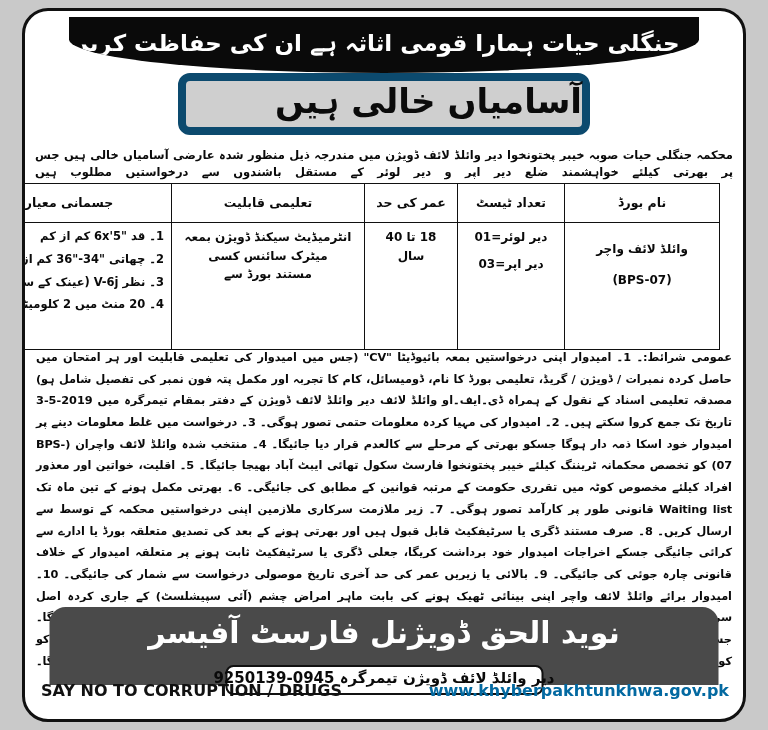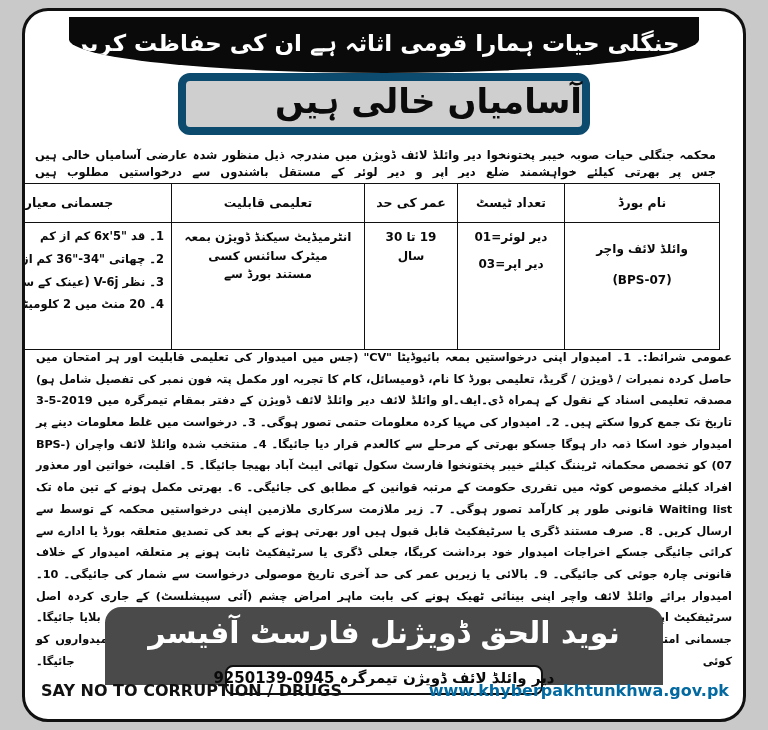--- a/index.html
+++ b/index.html
@@ -85,21 +85,21 @@
     color: #0b0b0b;
     direction: rtl;
     line-height: 1;
     padding-bottom: 6px;
   }
 
   
   .intro {
     position: absolute;
     top: 136px;
-    right: 27px;
+    right: 10px;
     left: 10px;
     font-size: 11.5px;
     direction: rtl;
     text-align: justify;
     text-align-last: justify;
     color: #0a0a0a;
     line-height: 1.5;
     font-weight: 600;
     letter-spacing: -0.1px;
   }
@@ -166,21 +166,21 @@
     font-weight: 600;
     letter-spacing: -0.15px;
   }
 
   
   .sign-band {
     position: absolute;
     left: 50%;
     transform: translateX(-50%);
     top: 596px;
-    width: 558px;
+    width: 669px;
     height: 78px;
     background: #4a4a4a;
     border-radius: 16px 16px 0 0;
     overflow: visible;
   }
   .sign-name {
     position: absolute;
     top: 6px;
     left: 0;
     right: 0;
@@ -287,21 +287,21 @@
       <tbody>
         <tr>
           <td class="cell-post">
             <div>وائلڈ لائف واچر</div>
             <div>(BPS-07)</div>
           </td>
           <td class="cell-count">
             <div>دیر لوئر=01</div>
             <div>دیر اپر=03</div>
           </td>
-          <td class="cell-age">19 تا 30 سال</td>
+          <td class="cell-age">18 تا 40 سال</td>
           <td class="cell-edu">
             <div>انٹرمیڈیٹ سیکنڈ ڈویژن بمعہ میٹرک سائنس کسی</div>
             <div>مستند بورڈ سے</div>
           </td>
           <td class="col-phys">
             <ul class="phys-list">
               <li>1۔ قد "6x'5 کم از کم</li>
               <li>2۔ چھاتی "34-"36 کم از کم</li>
               <li>3۔ نظر V-6j (عینک کے ساتھ) ہر آنکھ بالترتیب 6x6</li>
               <li>4۔ 20 منٹ میں 2 کلومیٹر دوڑ مکمل کرنا</li>

